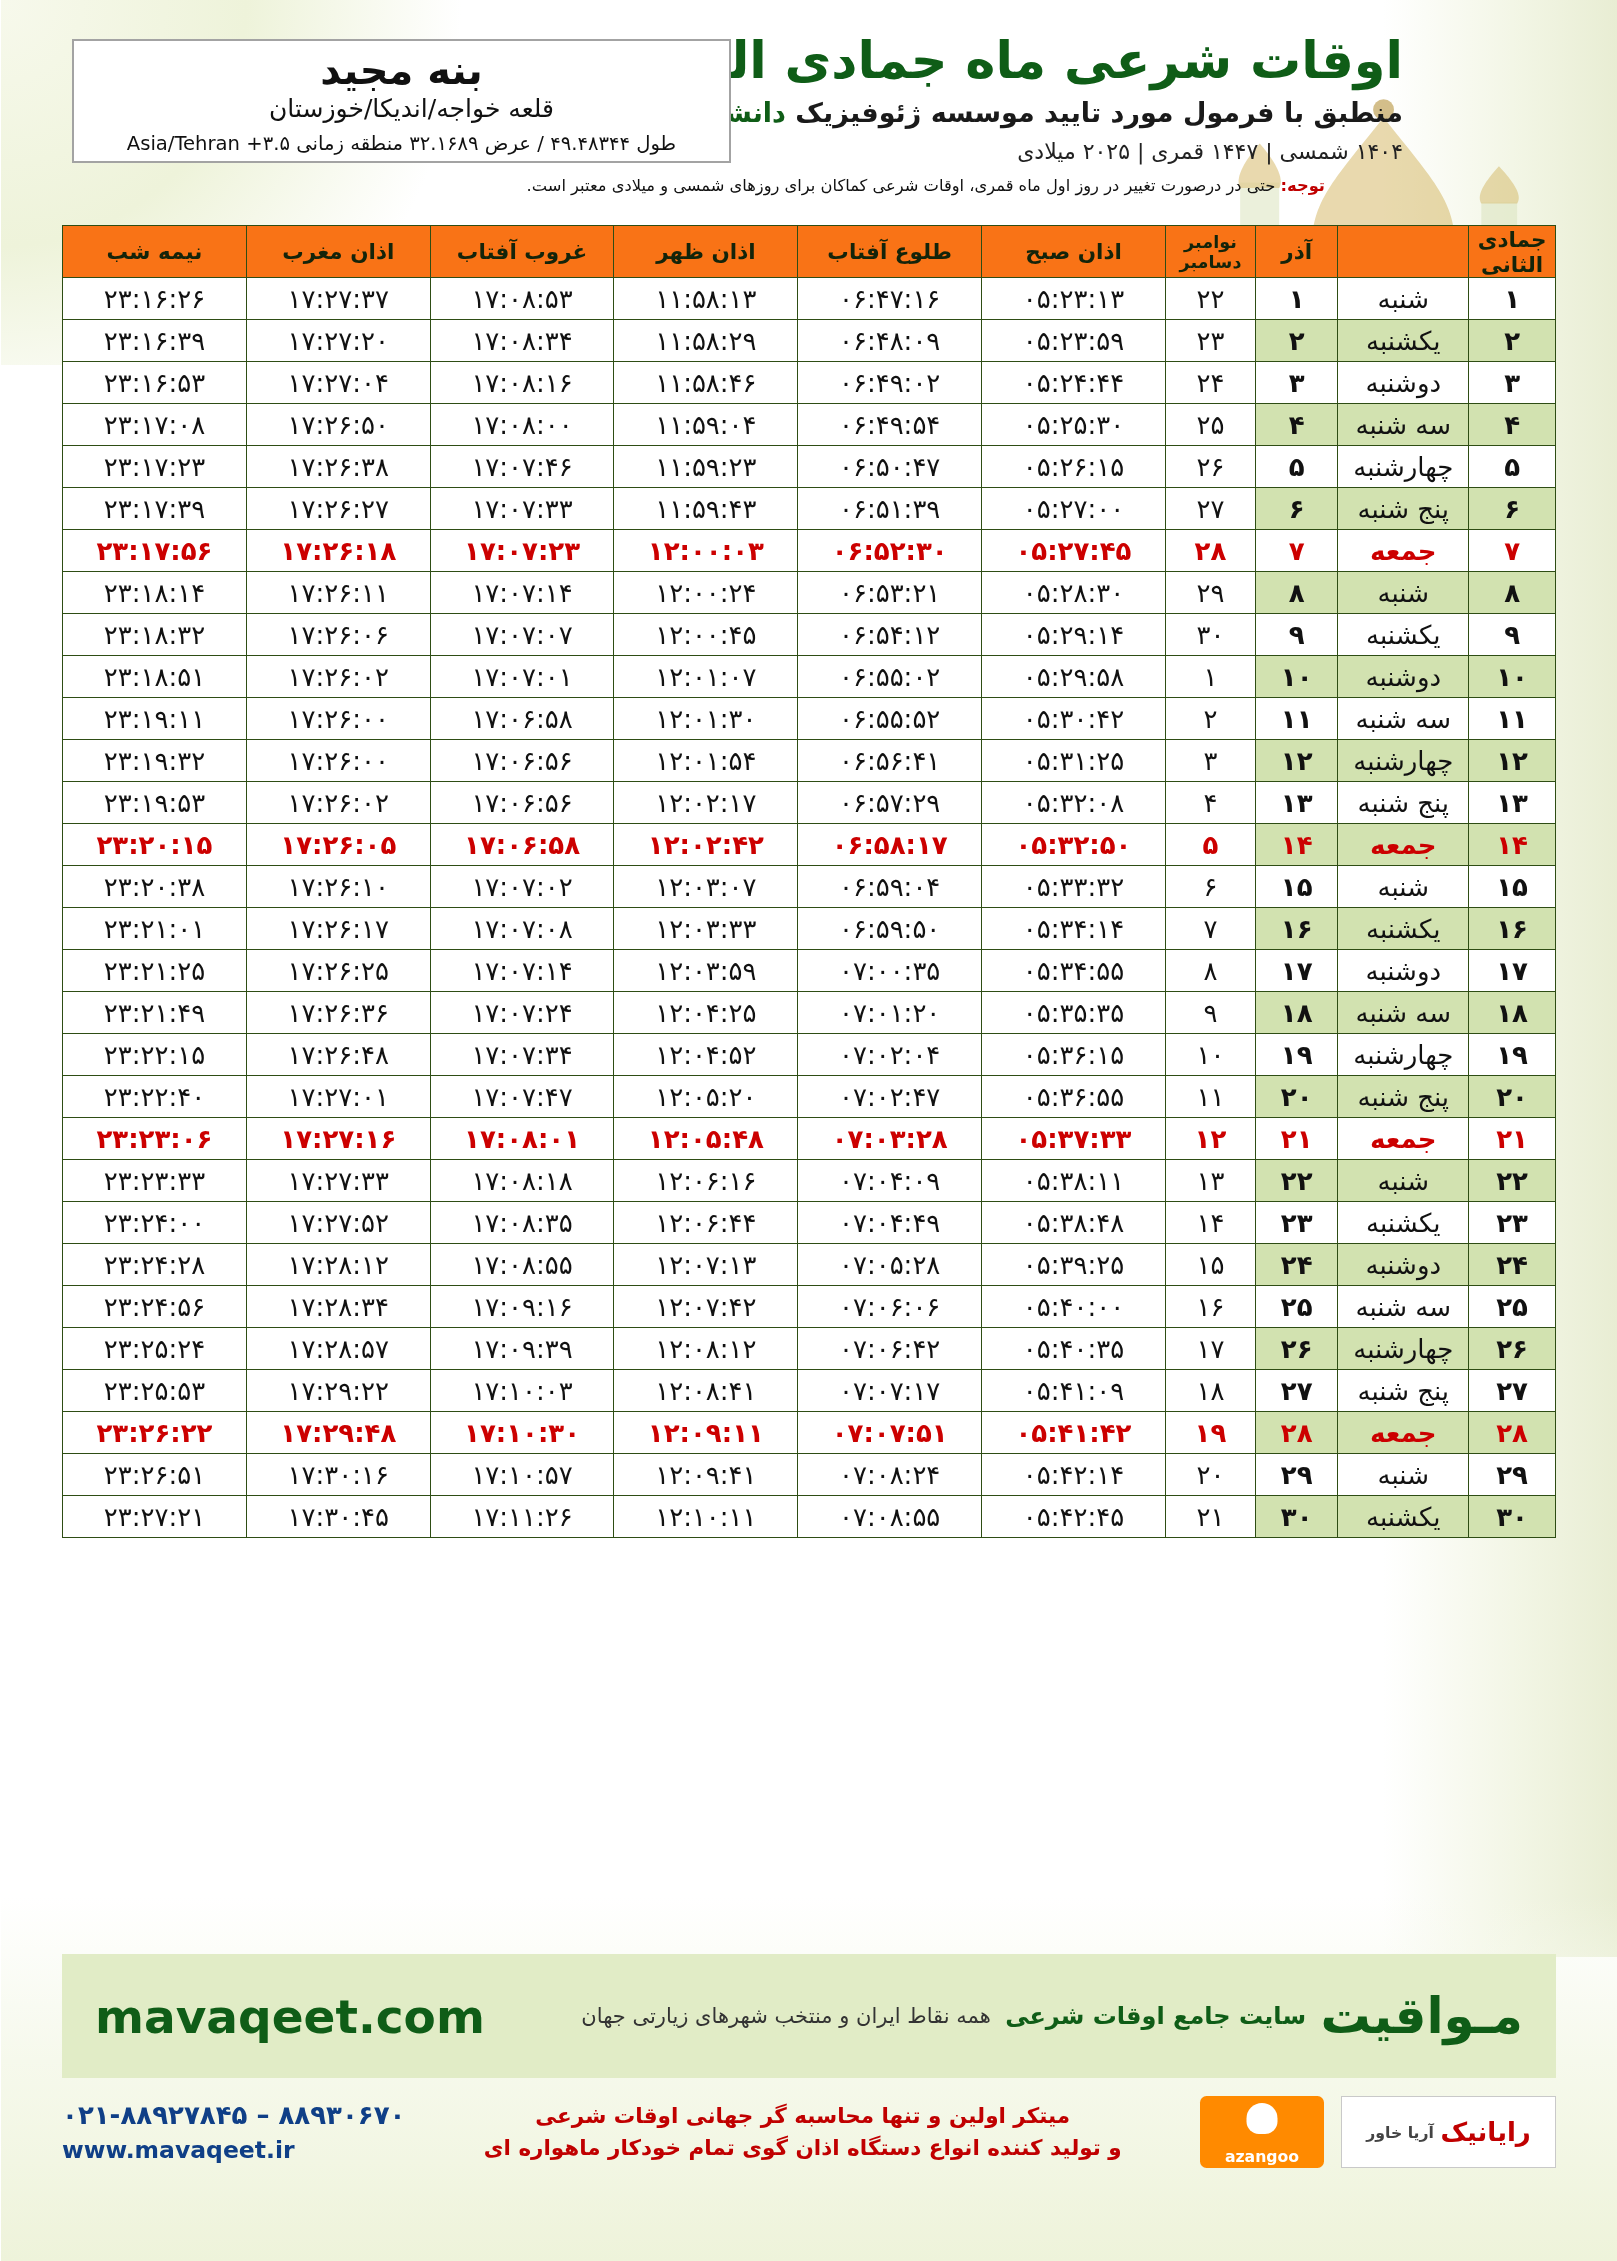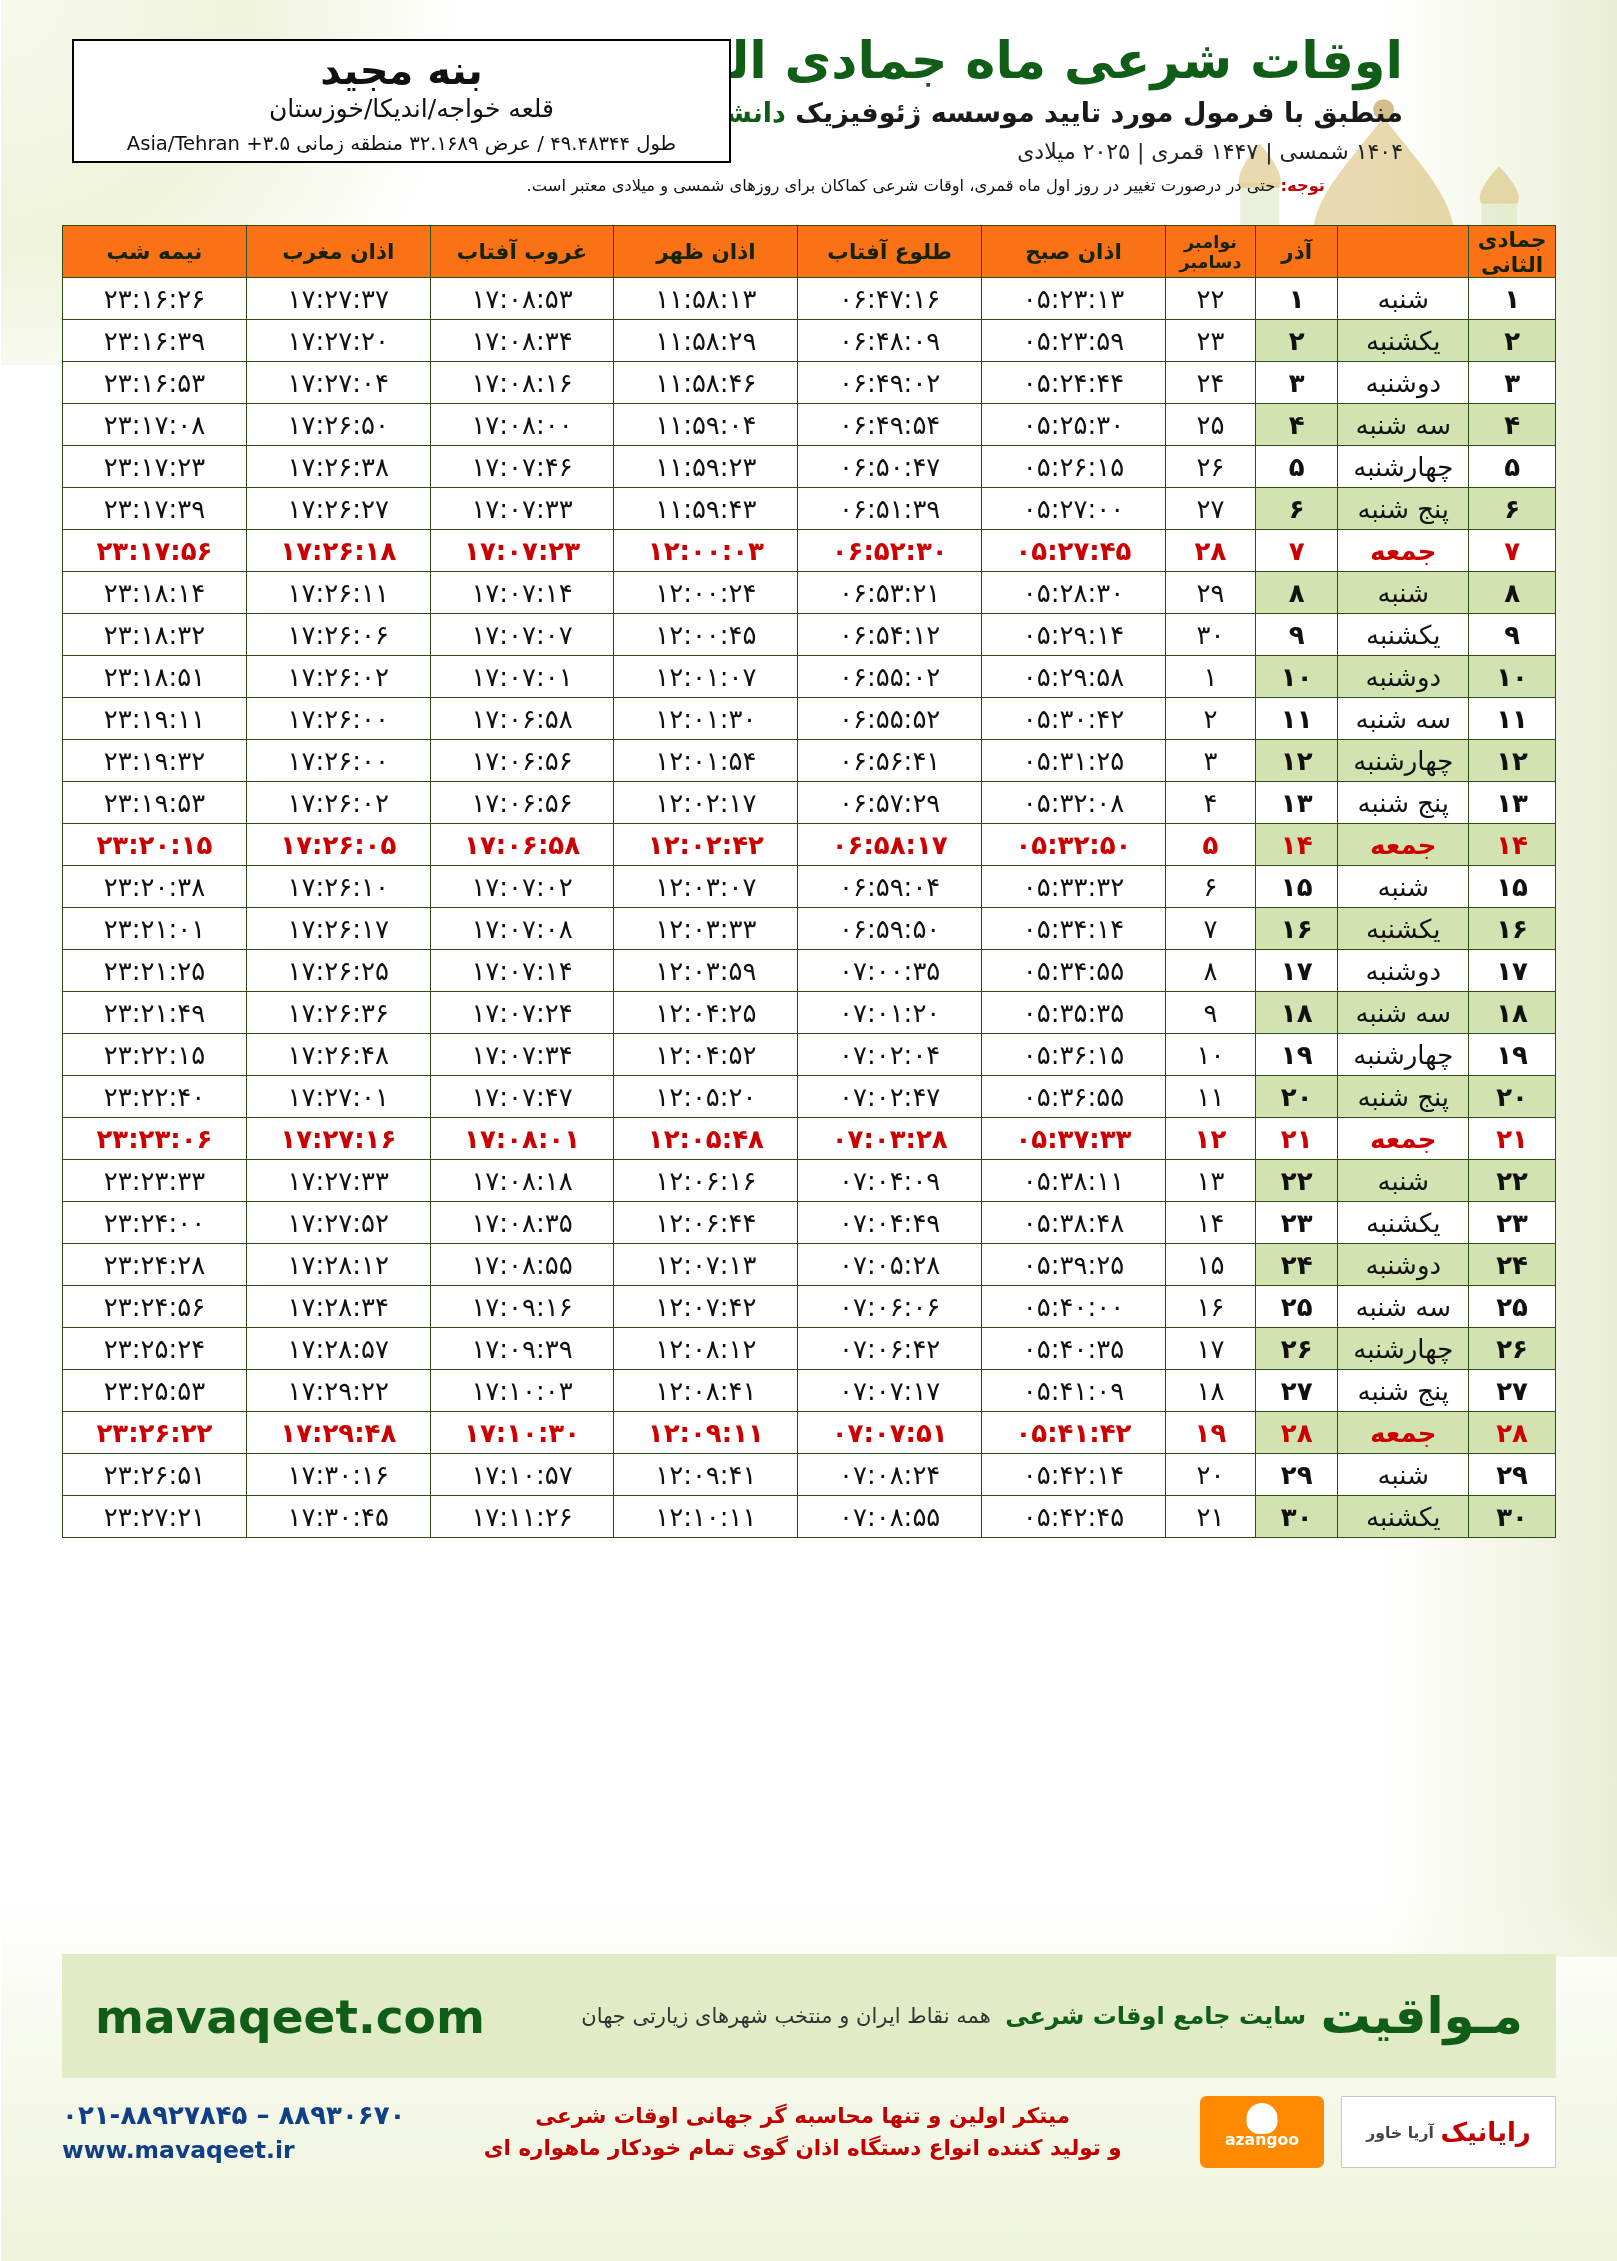--- a/index.html
+++ b/index.html
@@ -43,21 +43,21 @@
   }
   .title-sub{
     font-size:27px;font-weight:bold;color:#1a1a1a;margin-top:9px;
   }
   .title-sub .grn{color:#0f5d17;}
   .title-dates{
     font-size:22px;color:#222;margin-top:11px;direction:rtl;
   }
   .city-box{
     position:absolute;left:72px;top:39px;width:659px;height:124px;
-    border:2px solid #000000;background:#ffffff;
+    border:2px solid #a3a3a3;background:#ffffff;
     text-align:center;box-sizing:border-box;padding-top:6.5px;
   }
   .city-name{font-size:40px;font-weight:bold;color:#111;line-height:1.1;}
   .city-region{font-size:25px;color:#111;margin-top:2.6px;margin-left:20px;}
   .city-coords{font-size:19.6px;color:#111;margin-top:9px;direction:rtl;}
   .note-line{
     position:absolute;left:72px;top:176px;width:1253px;text-align:right;
     font-size:16.3px;color:#111;direction:rtl;
   }
   .note-line .red{color:#c00000;font-weight:bold;}
@@ -123,21 +123,21 @@
     font-family:"DejaVu Sans","Liberation Sans",sans-serif;direction:ltr;
   }
   .footer-bottom{
     width:1494px;margin-top:18px;display:flex;align-items:center;
     justify-content:space-between;direction:rtl;
   }
   .fb-right{display:flex;align-items:center;gap:17px;}
   .logo-azangoo{
     width:124px;height:72px;background:#ff8a00;border-radius:6.5px;
     position:relative;display:flex;align-items:flex-end;justify-content:center;
-    color:#fff;font-size:15.7px;font-weight:bold;padding-bottom:19px;box-sizing:border-box;
+    color:#fff;font-size:15.7px;font-weight:bold;padding-bottom:2px;box-sizing:border-box;
   }
   .logo-azangoo .dome{
     position:absolute;top:6.5px;left:50%;transform:translateX(-50%);
     width:31px;height:31px;background:#fff;border-radius:50% 50% 40% 40%;
   }
   .logo-rayanik{
     width:215px;height:72px;background:#ffffff;border:1.3px solid #c9c9c9;
     display:flex;align-items:center;justify-content:center;gap:6.5px;
     font-size:26px;font-weight:bold;color:#111;box-sizing:border-box;
   }

